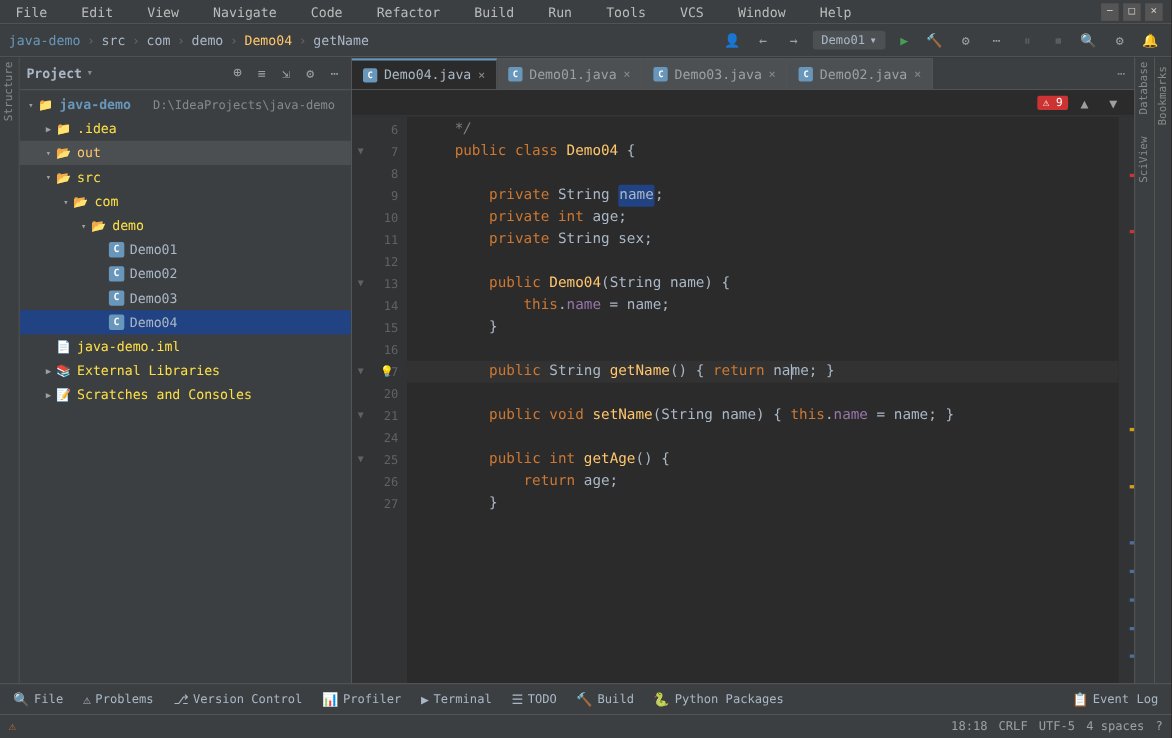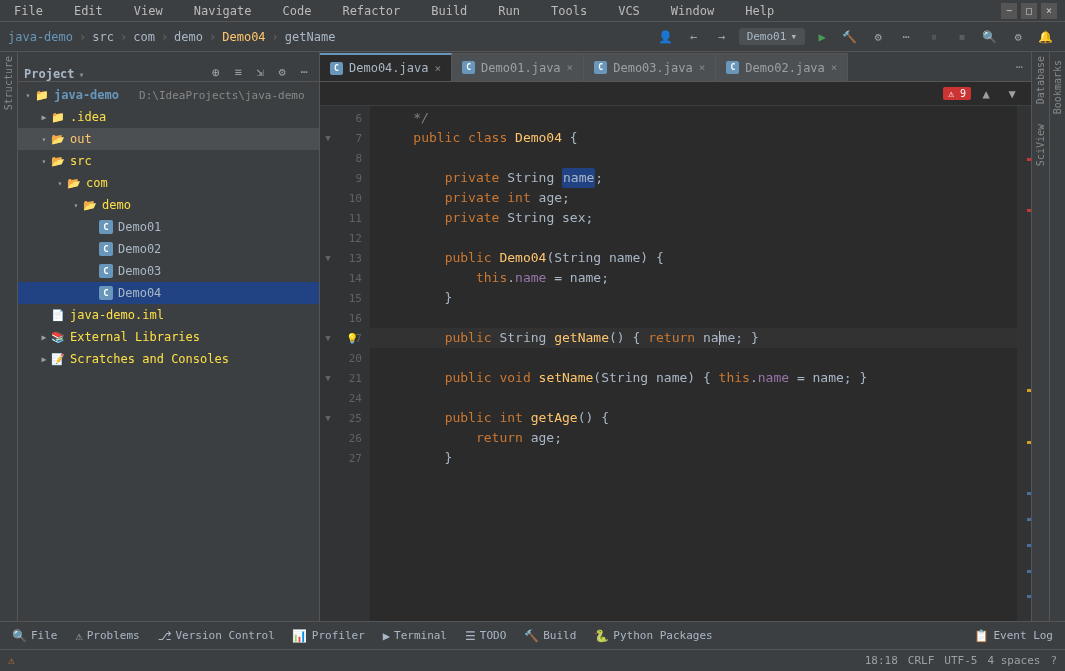--- a/index.html
+++ b/index.html
@@ -124,21 +124,21 @@
       background: #3c3f41;
       display: flex;
       flex-direction: column;
       border-right: 1px solid #555;
       flex-shrink: 0;
     }
     .sidebar-toolbar {
       height: 30px;
       background: #3c3f41;
       display: flex;
-      align-items: flex-end;
+      align-items: center;
       padding: 0 6px;
       gap: 4px;
       border-bottom: 1px solid #555;
     }
     .sidebar-title {
       font-size: 12px;
       color: #a9b7c6;
       font-weight: bold;
     }
     .sidebar-title-dropdown {

